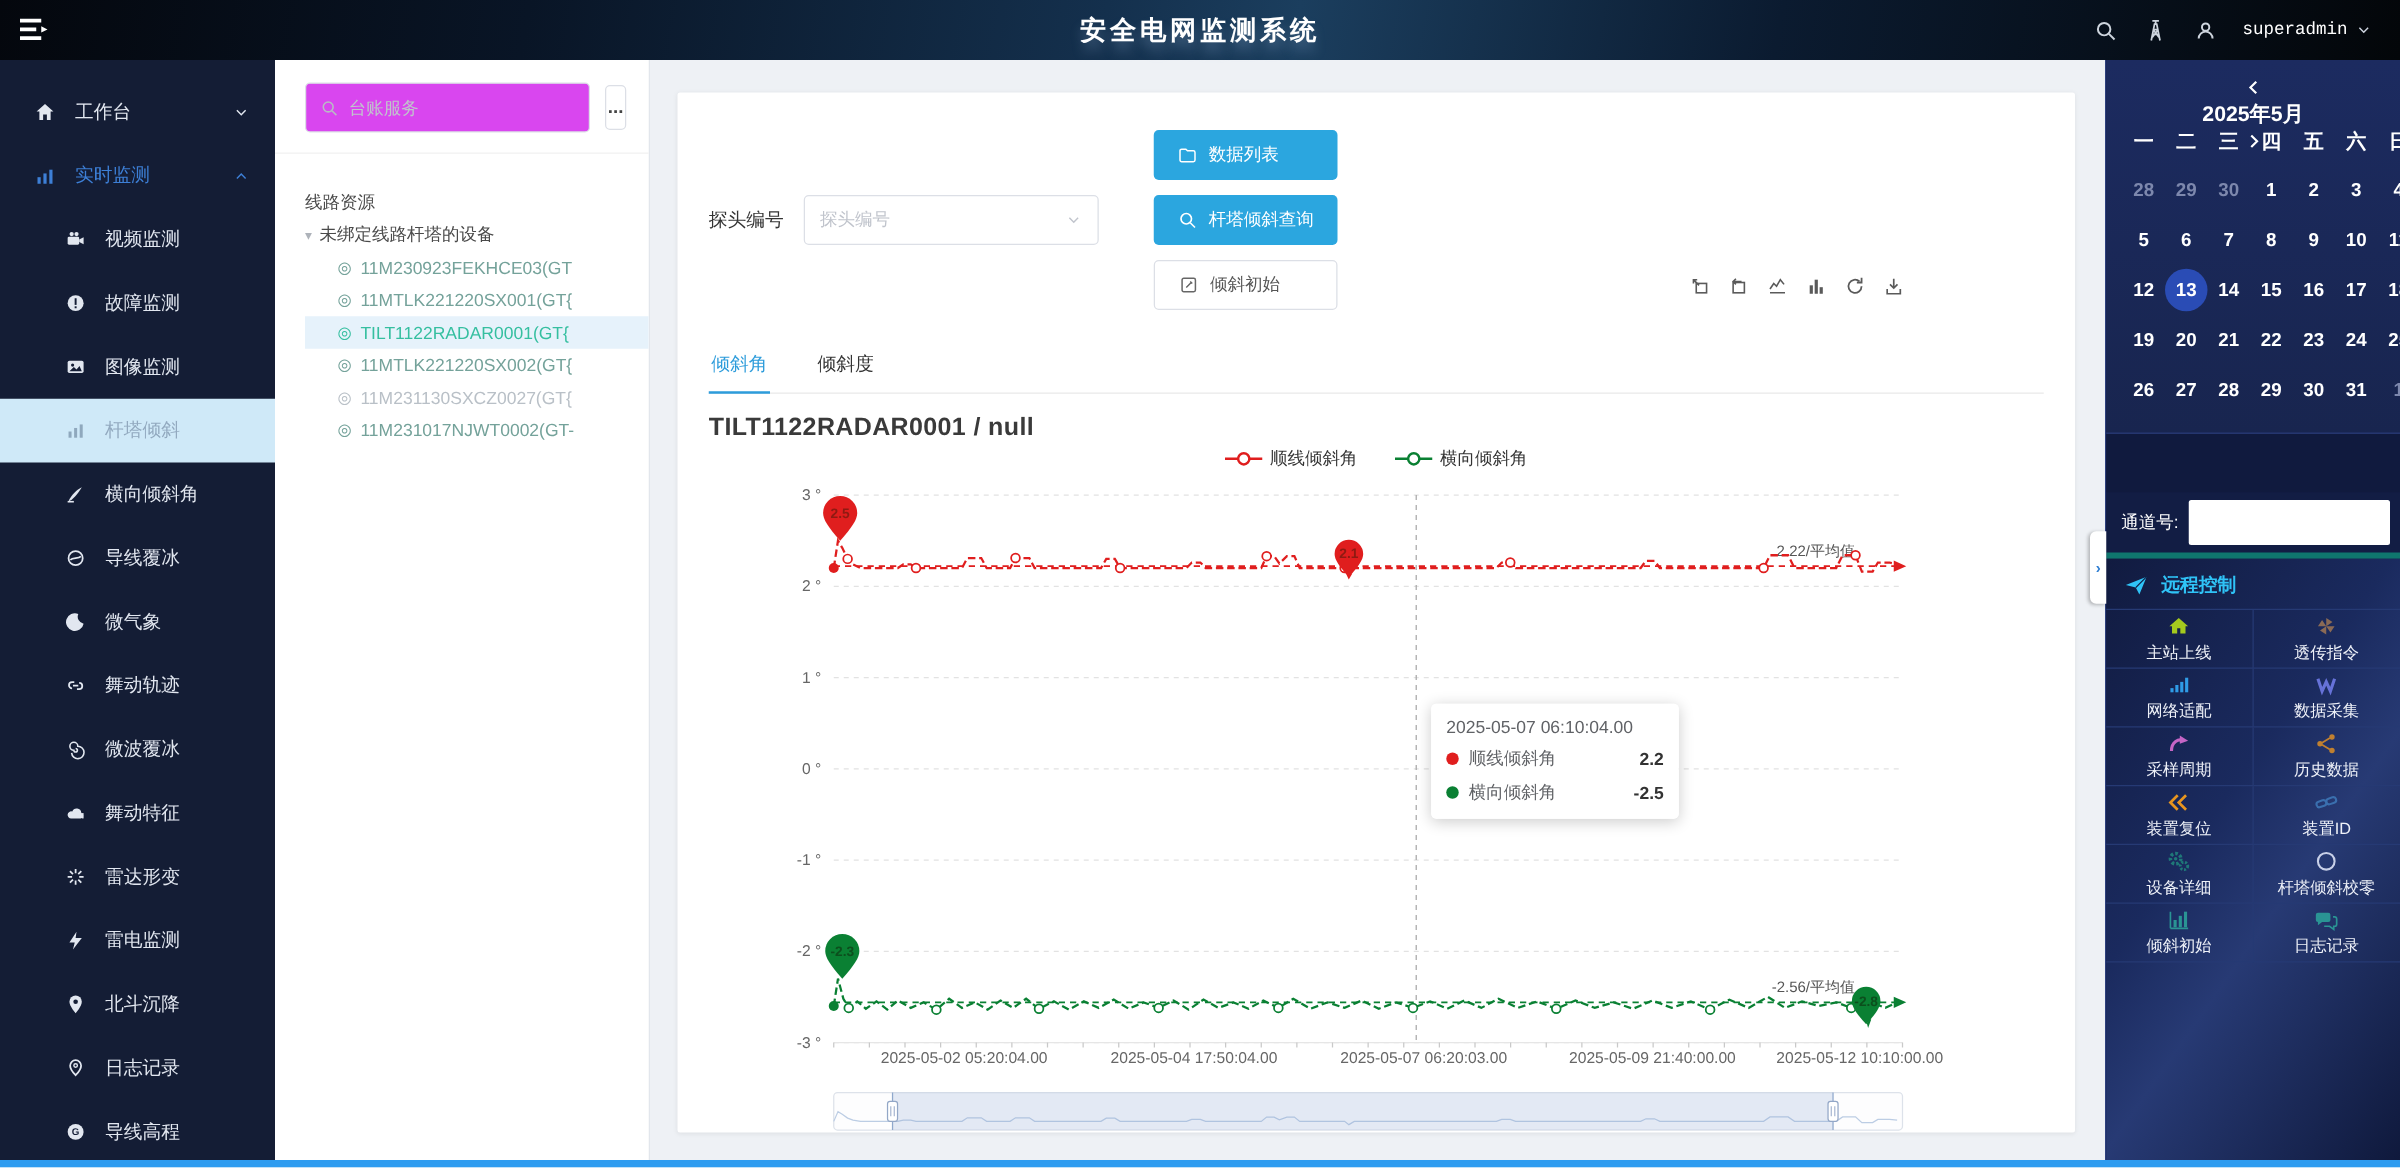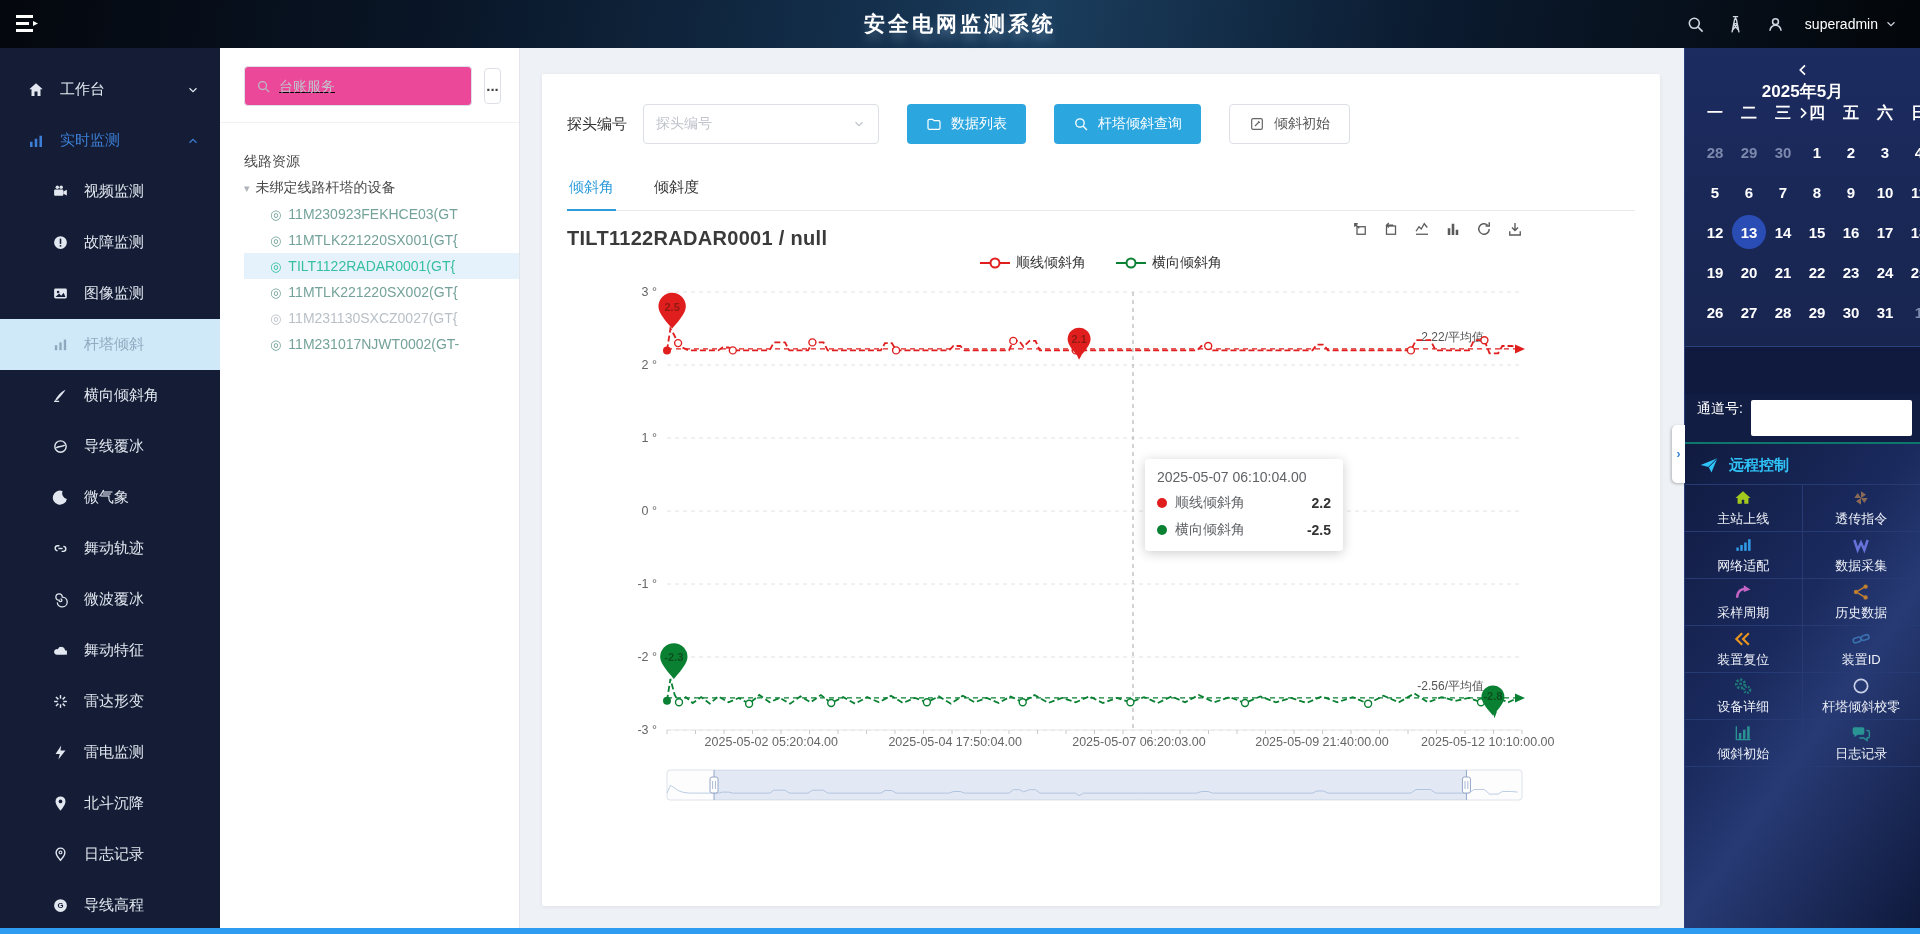--- a/index.html
+++ b/index.html
@@ -5,39 +5,39 @@
   *{box-sizing:border-box;margin:0;padding:0;}
   html,body{width:1920px;height:934px;overflow:hidden;}
   body{font-family:"Liberation Sans","DejaVu Sans",sans-serif;background:#eef1f5;position:relative;}
 
   
   .header{height:48px;background:linear-gradient(100deg,#04070d 0%,#091526 22%,#14304d 46%,#1b3e5e 54%,#0b1b30 74%,#030609 100%);display:flex;align-items:center;color:#fff;position:relative;z-index:10;}
   .hamburger{margin-left:14px;cursor:pointer;display:flex;align-items:center;}
   .header-title{position:absolute;left:50%;top:50%;transform:translate(-50%,-50%);font-size:21px;font-weight:bold;letter-spacing:3px;text-shadow:0 7px 9px rgba(160,190,225,.30);white-space:nowrap;}
   .header-right{margin-left:auto;display:flex;align-items:center;gap:20px;padding-right:22px;font-size:14px;}
   .hicon{display:flex;align-items:center;cursor:pointer;opacity:.92;}
-  .username{display:flex;align-items:center;gap:6px;cursor:pointer;}
+  .username{display:flex;align-items:center;gap:6px;cursor:pointer;font-family:Liberation Mono, monospace;}
 
   
   .app{display:flex;height:880px;}
 
   
   .sidebar{width:220px;flex:none;background:#141d35;padding-top:16px;overflow:hidden;}
   .side-item{height:51px;display:flex;align-items:center;color:#e2e7f0;font-size:15px;cursor:pointer;white-space:nowrap;}
   .side-item.lvl0{padding-left:27px;}
   .side-item.lvl1{padding-left:52px;}
   .side-item .lbl{margin-left:15px;}
   .side-item.parent-active{color:#3d7fd6;}
   .side-item.selected{background:#cfe9f8;color:#92a9bf;}
   .side-item .chev{margin-left:auto;margin-right:20px;display:flex;}
 
   
   .devpanel{width:300px;flex:none;background:#fff;border-right:1px solid #e2e6ec;overflow:hidden;}
   .search-row{padding:18px 18px 16px 24px;display:flex;align-items:center;gap:12px;border-bottom:1px solid #f1f1f1;}
-  .search-box{flex:1;height:40px;border:1px solid #dcdfe6;border-radius:4px;display:flex;align-items:center;padding:0 11px;background:#ec4899;text-decoration:underline;}
+  .search-box{flex:1;height:40px;border:1px solid #dcdfe6;border-radius:4px;display:flex;align-items:center;padding:0 11px;background:#d946ef;}
   .search-box input{border:none;outline:none;flex:1;min-width:0;font-size:14px;color:#333;margin-left:8px;background:transparent;}
   .search-box input::placeholder{color:#c0c4cc;}
   .more-btn{width:38px;height:36px;border:1px solid #dcdfe6;border-radius:4px;background:#fff;color:#444;font-weight:bold;font-size:15px;cursor:pointer;line-height:10px;}
   .tree{padding:26px 0 0 24px;font-size:14px;color:#4a4a4a;}
   .tree-root{height:26px;display:flex;align-items:center;}
   .tree-group{height:26px;display:flex;align-items:center;gap:6px;cursor:pointer;}
   .tree-caret{color:#aeb3ba;font-size:11px;}
   .dev-item{height:26px;display:flex;align-items:center;padding-left:26px;color:#74a29a;cursor:pointer;white-space:nowrap;overflow:hidden;}
   .dev-item .at{margin-right:7px;font-size:13px;}
   .dev-item.selected{background:#e6f2fb;color:#35bfa0;}
@@ -72,21 +72,21 @@
   .calendar{background:linear-gradient(180deg,#1c2b60,#18254f);padding:12px 13px 14px;}
   .cal-head{display:flex;align-items:center;justify-content:space-between;font-size:17px;font-weight:bold;height:34px;padding:0 4px;flex-direction:column;}
   .cal-arrow{cursor:pointer;display:flex;padding:2px;}
   .cal-grid{display:grid;grid-template-columns:repeat(7,1fr);text-align:center;}
   .cal-wd{font-size:16px;font-weight:bold;height:38px;display:flex;align-items:center;justify-content:center;}
   .cal-day{height:40px;display:flex;align-items:center;justify-content:center;font-size:15px;font-weight:bold;cursor:pointer;}
   .cal-day span{width:34px;height:34px;display:flex;align-items:center;justify-content:center;border-radius:50%;}
   .cal-day.muted{color:#7d88ad;}
   .cal-day.selected span{background:#2a4cb5;}
   .cal-gap{height:48px;background:#101a3e;border-top:1px solid #2c4080;}
-  .channel-row{display:flex;gap:8px;padding:6px 8px 6px 12px;background:#121d44;border-bottom:2px solid #0f766e;}
+  .channel-row{display:flex;align-items:center;gap:8px;padding:6px 8px 6px 12px;background:#121d44;border-bottom:5px solid #0f766e;}
   .channel-row .clabel{font-size:14px;white-space:nowrap;}
   .channel-input{flex:1;height:36px;background:#fff;border:none;border-radius:2px;outline:none;min-width:0;padding:0 6px;font-size:14px;}
   .remote{flex:1;background:linear-gradient(125deg,#111b40 0%,#1a2a5e 40%,#273a74 58%,#0f193c 100%);display:flex;flex-direction:column;}
   .remote-head{display:flex;align-items:center;gap:10px;padding:11px 0 9px 14px;color:#2fc3f7;font-size:15px;font-weight:bold;}
   .remote-grid{display:grid;grid-template-columns:1fr 1fr;border-top:1px solid #263a74;}
   .remote-cell{border-bottom:1px solid #263a74;border-right:1px solid #263a74;height:47px;display:flex;flex-direction:column;align-items:center;justify-content:center;gap:2px;cursor:pointer;}
   .remote-cell:nth-child(2n){border-right:none;}
   .remote-cell .rlabel{font-size:13px;color:#eef1f8;white-space:nowrap;}
   .collapse-tab{position:absolute;left:-13px;top:377px;width:13px;height:58px;background:#fff;border-radius:5px 0 0 5px;display:flex;align-items:center;justify-content:center;color:#2d7dd2;font-weight:bold;font-size:12px;box-shadow:-1px 1px 3px rgba(0,0,0,.25);cursor:pointer;z-index:6;}
 
@@ -374,21 +374,21 @@
       <div class="toolbar">
         <span class="lab">探头编号</span>
         <div class="select">
           <span>探头编号</span>
           <span id="sel-caret">
               <svg width="14" height="14" viewBox="0 0 24 24" style="display:block">
                 <path d="M6 9l6 6 6-6" fill="none" stroke="#c0c4cc" stroke-width="2"></path>
               </svg>
             </span>
         </div>
-        <span id="toolbar-buttons" style="display:inline-flex;gap:28px;margin-left:16px;">
+        <span id="toolbar-buttons" style="display:inline-flex;gap:12px;margin-left:32px;flex-direction:column;">
             <button class="btn primary">
               <span>
                 <svg width="16" height="16" viewBox="0 0 24 24" style="display:block">
                   <path d="M3 7a2 2 0 0 1 2-2h5l2 2h7a2 2 0 0 1 2 2v9a2 2 0 0 1-2 2H5a2 2 0 0 1-2-2z" fill="none" stroke="#fff" stroke-width="1.8"></path>
                 </svg>
               </span>
               <span>数据列表</span>
             </button>
             <button class="btn primary">
               <span>

